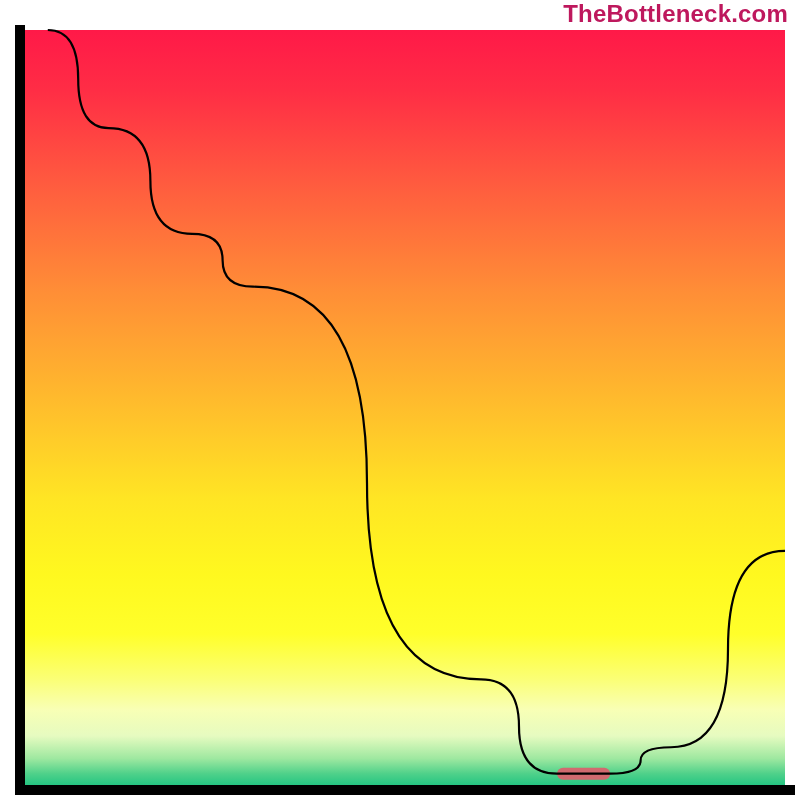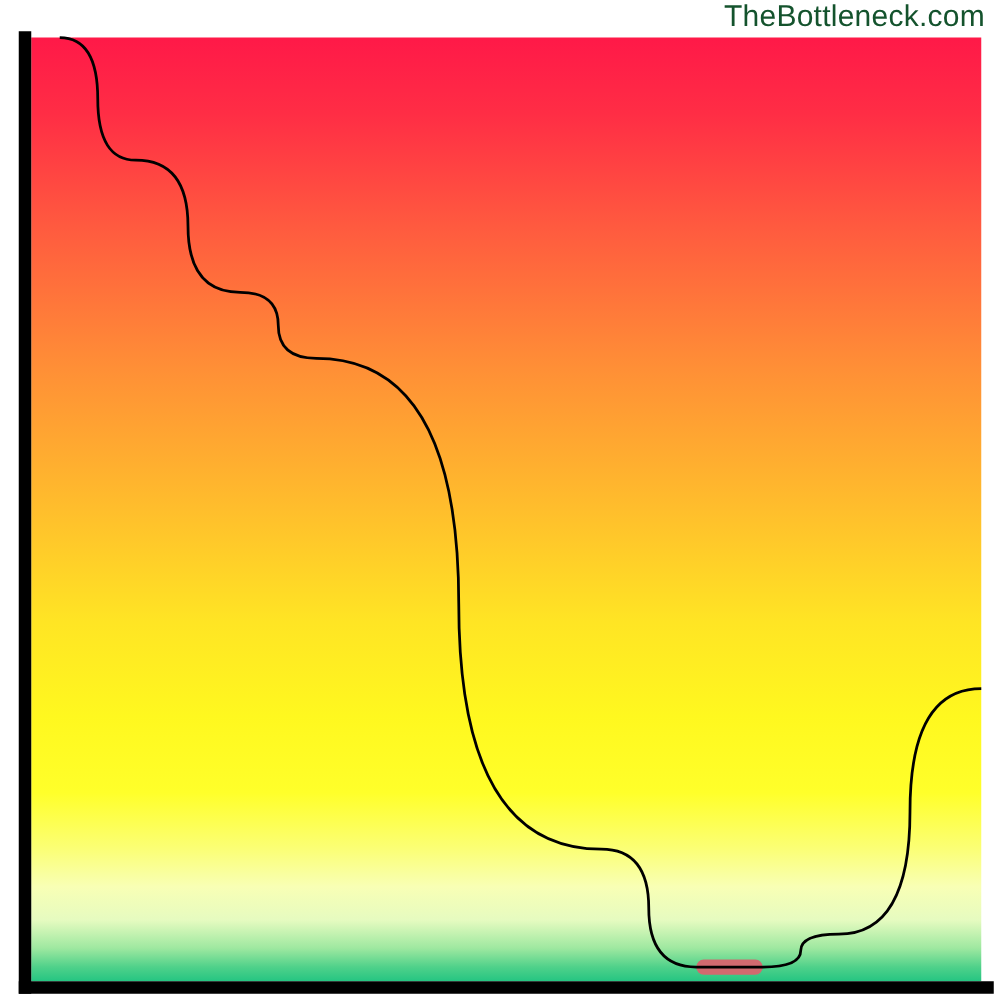--- a/index.html
+++ b/index.html
@@ -14,22 +14,22 @@
     position: relative;
     width: 800px;
     height: 800px;
   }
   .watermark {
     position: absolute;
     top: 0px;
     right: 12px;
     font-family: Arial, Helvetica, sans-serif;
     font-size: 24px;
-    font-weight: 400;
-    color: #14532d;
+    font-weight: 700;
+    color: #be185d;
     letter-spacing: 0.2px;
     z-index: 10;
   }
   svg {
     display: block;
   }
 </style>
 </head>
 <body>
 

